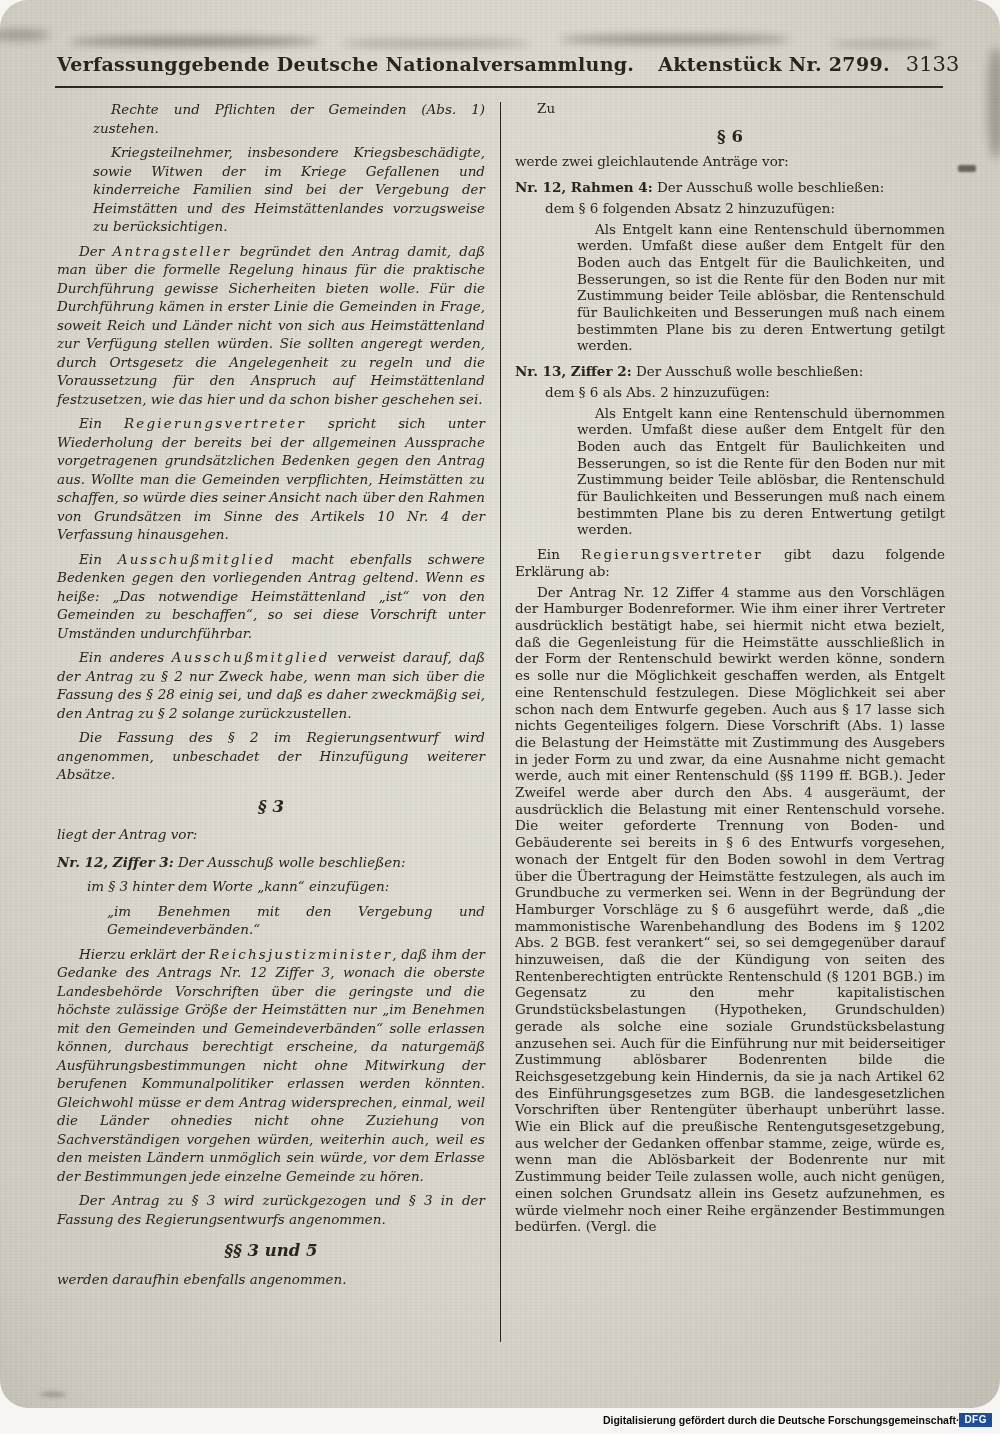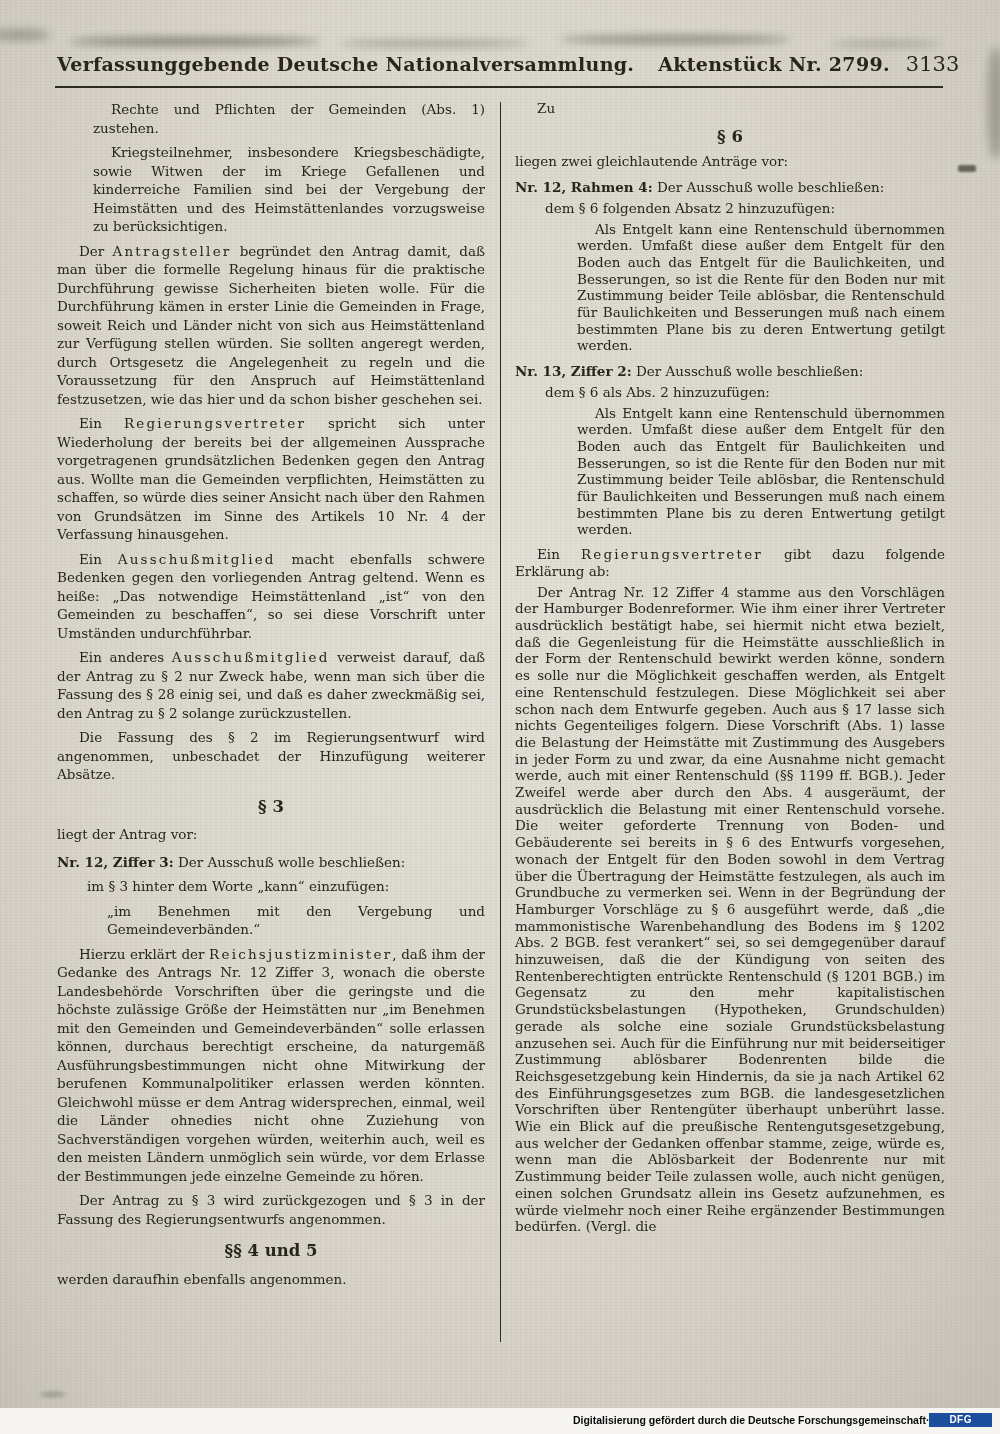--- a/index.html
+++ b/index.html
@@ -5,20 +5,21 @@
   html,body{margin:0;padding:0;}
   body{
     width:1000px;height:1434px;position:relative;overflow:hidden;
     background:#f6f5f2;
     font-family:"DejaVu Serif","Liberation Serif",serif;
     color:#29251c;
   }
   .scan{
     position:absolute;top:0;left:0;width:1000px;height:1408px;overflow:hidden;
     background:radial-gradient(ellipse at 48% 42%, #e3e0d8 0%, #dad6cd 55%, #cfcbc1 85%, #c3bfb4 100%);
+    border-radius:28px;
   }
   .grain{
     position:absolute;inset:0;pointer-events:none;
     background-image:
       repeating-linear-gradient(0deg, rgba(60,55,40,.022) 0 1px, transparent 1px 3px),
       repeating-linear-gradient(90deg, rgba(60,55,40,.02) 0 2px, transparent 2px 5px);
   }
   .smudge{position:absolute;background:#312e26;border-radius:50%;}
   .t1{top:37px;left:70px;width:250px;height:9px;opacity:.45;filter:blur(4px);}
   .t2{top:40px;left:340px;width:190px;height:7px;opacity:.30;filter:blur(4px);}
@@ -35,37 +36,37 @@
   .hdr-page{font-size:21px;font-weight:400;margin-left:16px;}
   .rule{position:absolute;top:86px;left:55px;width:888px;height:2px;background:#2c2921;}
 
   .cols{position:absolute;top:100px;left:57px;width:888px;display:flex;align-items:flex-start;}
   .col{font-size:13.5px;text-align:justify;hyphens:auto;overflow-wrap:break-word;}
   .col-l{width:428px;line-height:18.5px;}
   .col-r{width:430px;line-height:16.7px;}
   .divider{width:1px;align-self:stretch;min-height:1240px;background:#2c2921;margin:2px 14px 0 15px;}
 
   p{margin:0 0 4px;}
-  .col-l p{margin-bottom:6px;}
+  .col-l p{margin-bottom:6px;font-style:italic;}
   .indent{text-indent:22px;}
   .q{margin-left:36px;text-indent:18px;}
   .h{text-align:center;font-weight:700;font-size:16.5px;text-indent:0;margin:12px 0 8px;}
   .col-l .h{margin:14px 0 9px;}
   .motion{margin-top:9px;text-indent:0;}
   .b{font-weight:700;}
   .s1{margin-left:30px;text-indent:0;}
   .s2{margin-left:50px;text-indent:0;}
   .qd{margin-left:62px;text-indent:18px;margin-bottom:8px;}
   .sp{letter-spacing:2.2px;}
 
   .footer{
     position:absolute;bottom:7px;right:8px;display:flex;align-items:center;
     font-family:"Liberation Sans",sans-serif;font-size:10.5px;font-weight:700;color:#0a0a0a;
   }
-  .dfg{background:#1d4e9e;color:#ffffff;padding:1px 20px 2px;font-size:10px;letter-spacing:.5px;}
+  .dfg{background:#1d4e9e;color:#ffffff;padding:1px 5px 2px;font-size:10px;letter-spacing:.5px;}
 </style>
 </head>
 <body>
 
 <div class="scan">
   <div class="smudge t1"></div>
   <div class="smudge t2"></div>
   <div class="smudge t3"></div>
   <div class="smudge t4"></div>
   <div class="smudge t5"></div>
@@ -90,30 +91,30 @@
       <p class="indent"><span>Ein </span><span class="sp">Ausschußmitglied</span><span> macht ebenfalls schwere Bedenken gegen den vorliegenden Antrag geltend. Wenn es heiße: „Das notwendige Heimstättenland „ist“ von den Gemeinden zu beschaffen“, so sei diese Vorschrift unter Umständen undurchführbar.</span></p>
       <p class="indent"><span>Ein anderes </span><span class="sp">Ausschußmitglied</span><span> verweist darauf, daß der Antrag zu § 2 nur Zweck habe, wenn man sich über die Fassung des § 28 einig sei, und daß es daher zweckmäßig sei, den Antrag zu § 2 solange zurückzustellen.</span></p>
       <p class="indent"><span>Die Fassung des § 2 im Regierungsentwurf wird angenommen, unbeschadet der Hinzufügung weiterer Absätze.</span></p>
       <p class="h"><span>§ 3</span></p>
       <p><span>liegt der Antrag vor:</span></p>
       <p class="motion"><span class="b">Nr. 12, Ziffer 3:</span><span> Der Ausschuß wolle beschließen:</span></p>
       <p class="s1"><span>im § 3 hinter dem Worte „kann“ einzufügen:</span></p>
       <p class="s2"><span>„im Benehmen mit den Vergebung und Gemeindeverbänden.“</span></p>
       <p class="indent"><span>Hierzu erklärt der </span><span class="sp">Reichsjustizminister</span><span>, daß ihm der Gedanke des Antrags Nr. 12 Ziffer 3, wonach die oberste Landesbehörde Vorschriften über die geringste und die höchste zulässige Größe der Heimstätten nur „im Benehmen mit den Gemeinden und Gemeindeverbänden“ solle erlassen können, durchaus berechtigt erscheine, da naturgemäß Ausführungsbestimmungen nicht ohne Mitwirkung der berufenen Kommunalpolitiker erlassen werden könnten. Gleichwohl müsse er dem Antrag widersprechen, einmal, weil die Länder ohnedies nicht ohne Zuziehung von Sachverständigen vorgehen würden, weiterhin auch, weil es den meisten Ländern unmöglich sein würde, vor dem Erlasse der Bestimmungen jede einzelne Gemeinde zu hören.</span></p>
       <p class="indent"><span>Der Antrag zu § 3 wird zurückgezogen und § 3 in der Fassung des Regierungsentwurfs angenommen.</span></p>
-      <p class="h"><span>§§ 4 und 5</span></p>
+      <p class="h"><span>§§ 3 und 5</span></p>
       <p><span>werden daraufhin ebenfalls angenommen.</span></p>
     </div>
 
     <div class="divider"></div>
 
     <div class="col col-r">
       <p class="indent"><span>Zu</span></p>
       <p class="h"><span>§ 6</span></p>
-      <p><span>liegen zwei gleichlautende Anträge vor:</span></p>
+      <p><span>werde zwei gleichlautende Anträge vor:</span></p>
       <p class="motion"><span class="b">Nr. 12, Rahmen 4:</span><span> Der Ausschuß wolle beschließen:</span></p>
       <p class="s1"><span>dem § 6 folgenden Absatz 2 hinzuzufügen:</span></p>
       <p class="qd"><span>Als Entgelt kann eine Rentenschuld übernommen werden. Umfaßt diese außer dem Entgelt für den Boden auch das Entgelt für die Baulichkeiten, und Besserungen, so ist die Rente für den Boden nur mit Zustimmung beider Teile ablösbar, die Rentenschuld für Baulichkeiten und Besserungen muß nach einem bestimmten Plane bis zu deren Entwertung getilgt werden.</span></p>
       <p class="motion"><span class="b">Nr. 13, Ziffer 2:</span><span> Der Ausschuß wolle beschließen:</span></p>
       <p class="s1"><span>dem § 6 als Abs. 2 hinzuzufügen:</span></p>
       <p class="qd"><span>Als Entgelt kann eine Rentenschuld übernommen werden. Umfaßt diese außer dem Entgelt für den Boden auch das Entgelt für Baulichkeiten und Besserungen, so ist die Rente für den Boden nur mit Zustimmung beider Teile ablösbar, die Rentenschuld für Baulichkeiten und Besserungen muß nach einem bestimmten Plane bis zu deren Entwertung getilgt werden.</span></p>
       <p class="indent"><span>Ein </span><span class="sp">Regierungsvertreter</span><span> gibt dazu folgende Erklärung ab:</span></p>
       <p class="indent"><span>Der Antrag Nr. 12 Ziffer 4 stamme aus den Vorschlägen der Hamburger Bodenreformer. Wie ihm einer ihrer Vertreter ausdrücklich bestätigt habe, sei hiermit nicht etwa bezielt, daß die Gegenleistung für die Heimstätte ausschließlich in der Form der Rentenschuld bewirkt werden könne, sondern es solle nur die Möglichkeit geschaffen werden, als Entgelt eine Rentenschuld festzulegen. Diese Möglichkeit sei aber schon nach dem Entwurfe gegeben. Auch aus § 17 lasse sich nichts Gegenteiliges folgern. Diese Vorschrift (Abs. 1) lasse die Belastung der Heimstätte mit Zustimmung des Ausgebers in jeder Form zu und zwar, da eine Ausnahme nicht gemacht werde, auch mit einer Rentenschuld (§§ 1199 ff. BGB.). Jeder Zweifel werde aber durch den Abs. 4 ausgeräumt, der ausdrücklich die Belastung mit einer Rentenschuld vorsehe. Die weiter geforderte Trennung von Boden- und Gebäuderente sei bereits in § 6 des Entwurfs vorgesehen, wonach der Entgelt für den Boden sowohl in dem Vertrag über die Übertragung der Heimstätte festzulegen, als auch im Grundbuche zu vermerken sei. Wenn in der Begründung der Hamburger Vorschläge zu § 6 ausgeführt werde, daß „die mammonistische Warenbehandlung des Bodens im § 1202 Abs. 2 BGB. fest verankert“ sei, so sei demgegenüber darauf hinzuweisen, daß die der Kündigung von seiten des Rentenberechtigten entrückte Rentenschuld (§ 1201 BGB.) im Gegensatz zu den mehr kapitalistischen Grundstücksbelastungen (Hypotheken, Grundschulden) gerade als solche eine soziale Grundstücksbelastung anzusehen sei. Auch für die Einführung nur mit beiderseitiger Zustimmung ablösbarer Bodenrenten bilde die Reichsgesetzgebung kein Hindernis, da sie ja nach Artikel 62 des Einführungsgesetzes zum BGB. die landesgesetzlichen Vorschriften über Rentengüter überhaupt unberührt lasse. Wie ein Blick auf die preußische Rentengutsgesetzgebung, aus welcher der Gedanken offenbar stamme, zeige, würde es, wenn man die Ablösbarkeit der Bodenrente nur mit Zustimmung beider Teile zulassen wolle, auch nicht genügen, einen solchen Grundsatz allein ins Gesetz aufzunehmen, es würde vielmehr noch einer Reihe ergänzender Bestimmungen bedürfen. (Vergl. die</span></p>
     </div>
 

